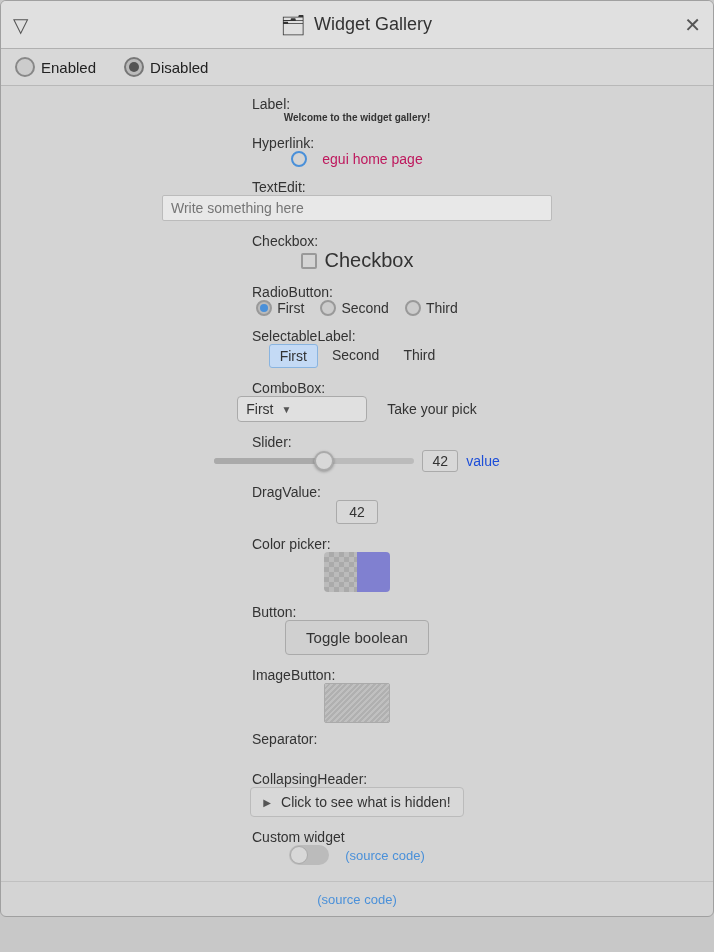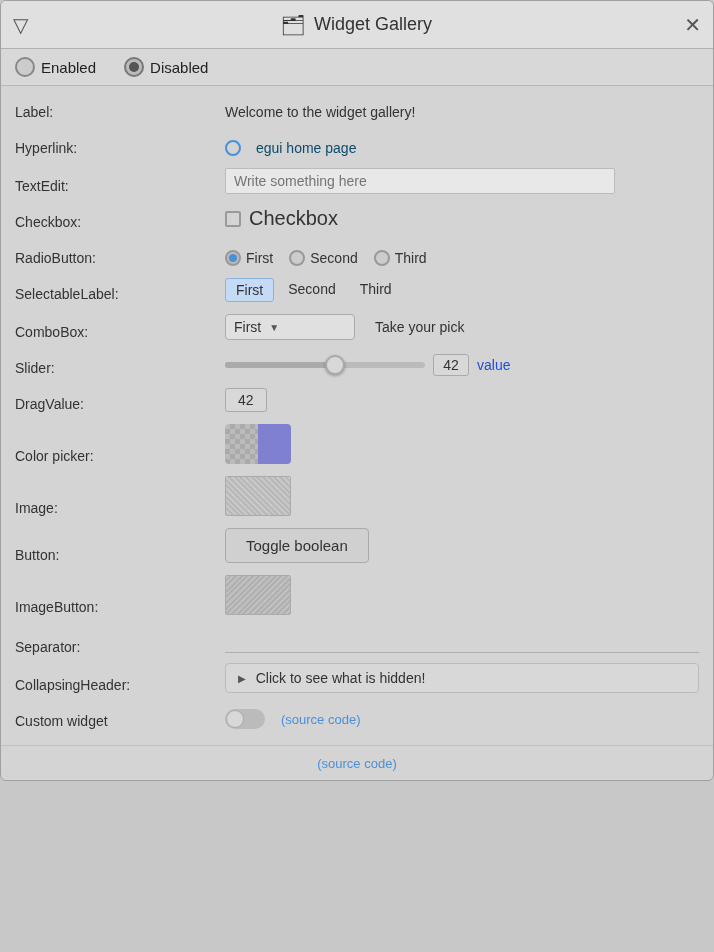--- a/index.html
+++ b/index.html
@@ -105,46 +105,48 @@
       height: 8px;
       border-radius: 50%;
       background: #4a90d9;
     }
 
     .content {
       padding: 4px 0 10px 0;
     }
     .row {
       display: flex;
-      align-items: flex-end;
+      align-items: center;
       padding: 6px 14px;
       min-height: 36px;
+      flex-direction: column;
     }
     .row-label {
       width: 210px;
       font-size: 14px;
       color: #333;
       flex-shrink: 0;
     }
     .row-value {
       flex: 1;
       display: flex;
       align-items: center;
       gap: 8px;
     }
 
     
     .label-text {
-      font-size: 14px;
-      color: #333;
+      font-size: 10px;
+      color: #333;
+      font-weight: bold;
     }
 
     
     .hyperlink {
-      color: #0c4a6e;
+      color: #be185d;
       font-size: 14px;
       display: flex;
       align-items: center;
       gap: 15px;
       text-decoration: none;
     }
     .globe-icon {
       width: 16px;
       height: 16px;
       border-radius: 50%;
@@ -565,28 +567,20 @@
     <div class="row">
       <div class="row-label">Color picker:</div>
       <div class="row-value">
         <div class="color-picker-swatch">
           <div class="color-checker-left"></div>
           <div class="color-swatch-right"></div>
         </div>
       </div>
     </div>
 
-    <div class="row">
-      <div class="row-label">Image:</div>
-      <div class="row-value">
-        <div class="image-placeholder">
-          <div class="image-noise"></div>
-        </div>
-      </div>
-    </div>
 
     <div class="row">
       <div class="row-label">Button:</div>
       <div class="row-value">
         <button class="toggle-button">Toggle boolean</button>
       </div>
     </div>
 
     <div class="row">
       <div class="row-label">ImageButton:</div>

